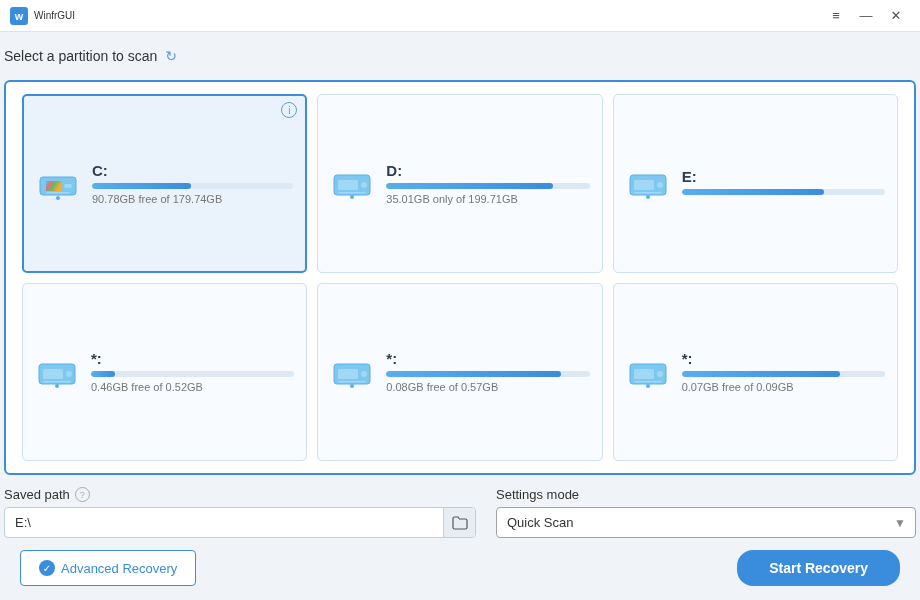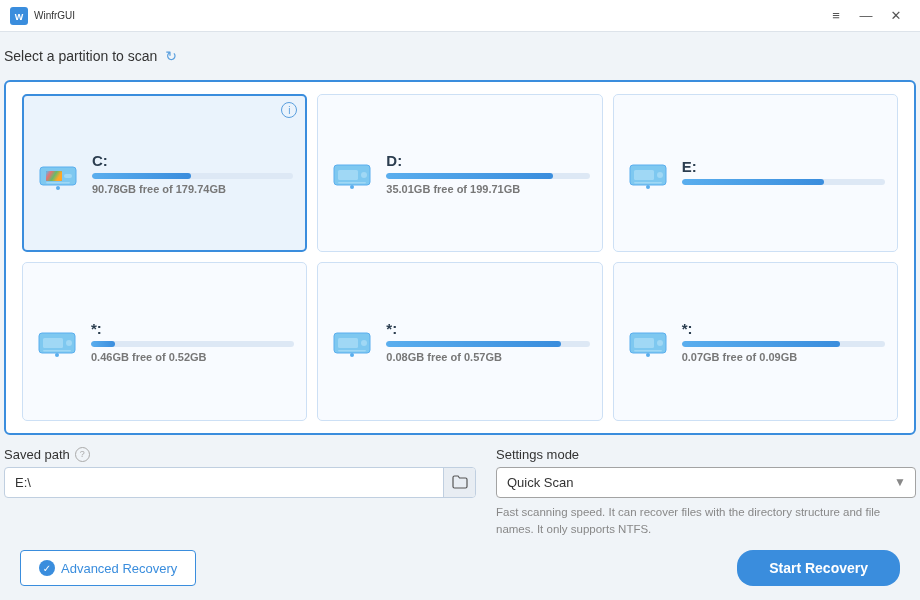--- a/index.html
+++ b/index.html
@@ -125,21 +125,20 @@
       overflow: hidden;
     }
     .partition-bar-fill {
       height: 100%;
       border-radius: 3px;
       background: linear-gradient(to right, #5aaeee, #3a8ddd);
     }
     .partition-size {
       font-size: 11px;
       color: #777;
-      font-weight: bold;
     }
     .info-icon {
       position: absolute;
       top: 6px;
       right: 8px;
       width: 16px;
       height: 16px;
       border-radius: 50%;
       border: 1.5px solid #5a9fde;
       color: #5a9fde;
@@ -353,21 +352,21 @@
           <rect x="8" y="17" width="20" height="10" rx="1.5" fill="#a0d8f5"></rect>
           <circle cx="34" cy="22" r="3" fill="#a0d8f5"></circle>
           <rect x="8" y="29" width="28" height="1.5" fill="#a0d8f5" rx="1"></rect>
           <circle cx="22" cy="34" r="2" fill="#5aaeee"></circle>
         </svg>
       <div class="partition-info">
         <div class="partition-name">D:</div>
         <div class="partition-bar-bg">
           <div class="partition-bar-fill" style="width:82%"></div>
         </div>
-        <div class="partition-size">35.01GB free of 199.71GB</div>
+        <div class="partition-size">35.01GB only of 199.71GB</div>
       </div>
 
     </div>
         <div class="partition-card">
       <svg class="drive-svg" viewBox="0 0 44 40" fill="none">
           <rect x="4" y="12" width="36" height="20" rx="3" fill="#7ec8f0"></rect>
           <rect x="4" y="12" width="36" height="20" rx="3" stroke="#5aaeee" stroke-width="1"></rect>
           <rect x="8" y="17" width="20" height="10" rx="1.5" fill="#a0d8f5"></rect>
           <circle cx="34" cy="22" r="3" fill="#a0d8f5"></circle>
           <rect x="8" y="29" width="28" height="1.5" fill="#a0d8f5" rx="1"></rect>
@@ -457,21 +456,20 @@
 
     <div class="scanning-mode-section">
       <div class="field-label">
         <span>Settings mode</span>
       </div>
       <div class="mode-select-wrapper">
         <select class="mode-select" id="mode-select">
         <option value="Quick Scan">Quick Scan</option><option value="Deep Scan">Deep Scan</option></select>
         <span class="mode-select-arrow">▼</span>
       </div>
-      <div class="mode-description">Fast scanning speed. It can recover files with the directory structure and file names. It only supports NTFS.</div>
     </div>
   </div>
 </div>
 
 <div class="footer">
   <button class="advanced-settings-btn">
     <span class="check-circle">✓</span>
     <span>Advanced Recovery</span>
   </button>
   <button class="start-recovery-btn">Start Recovery</button>

